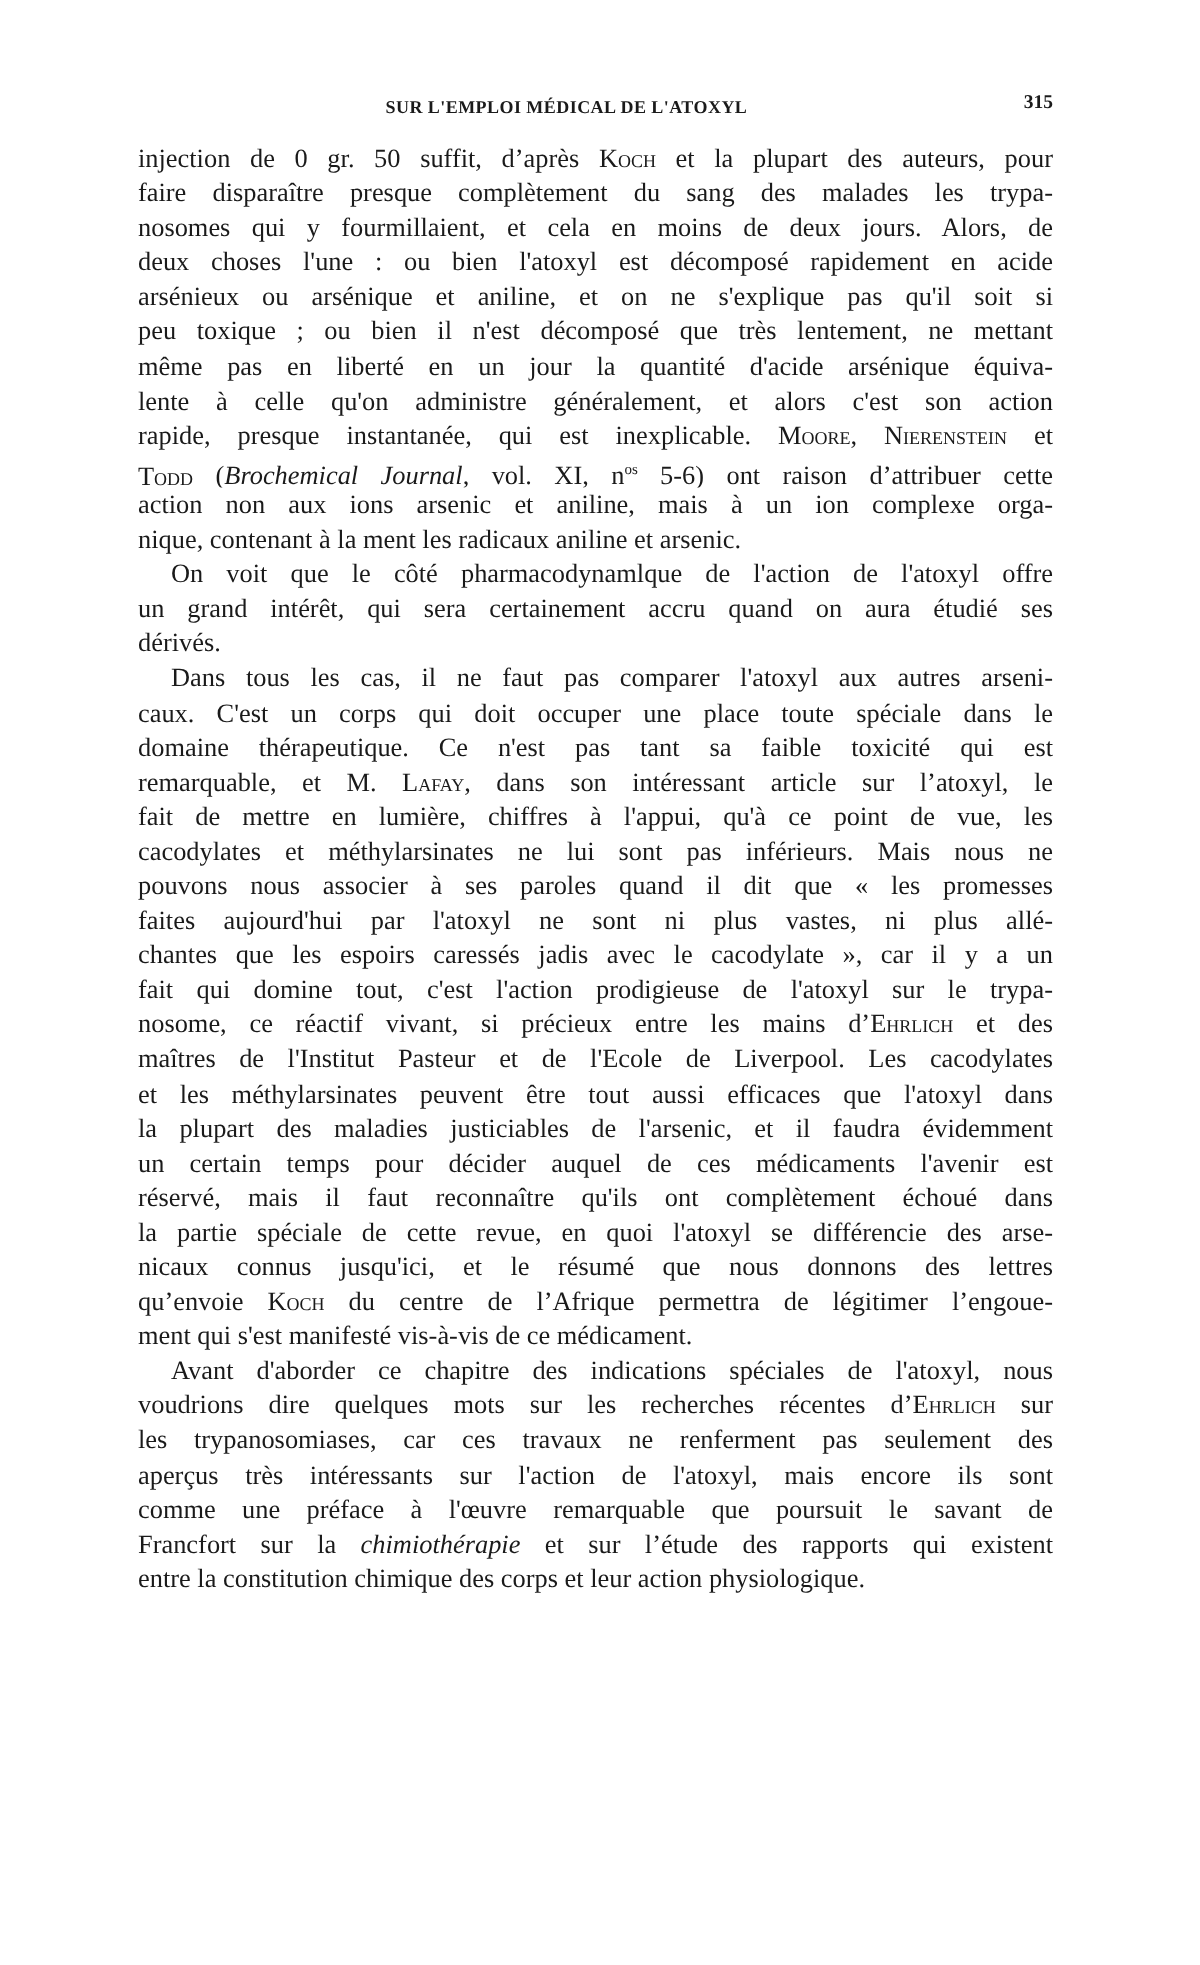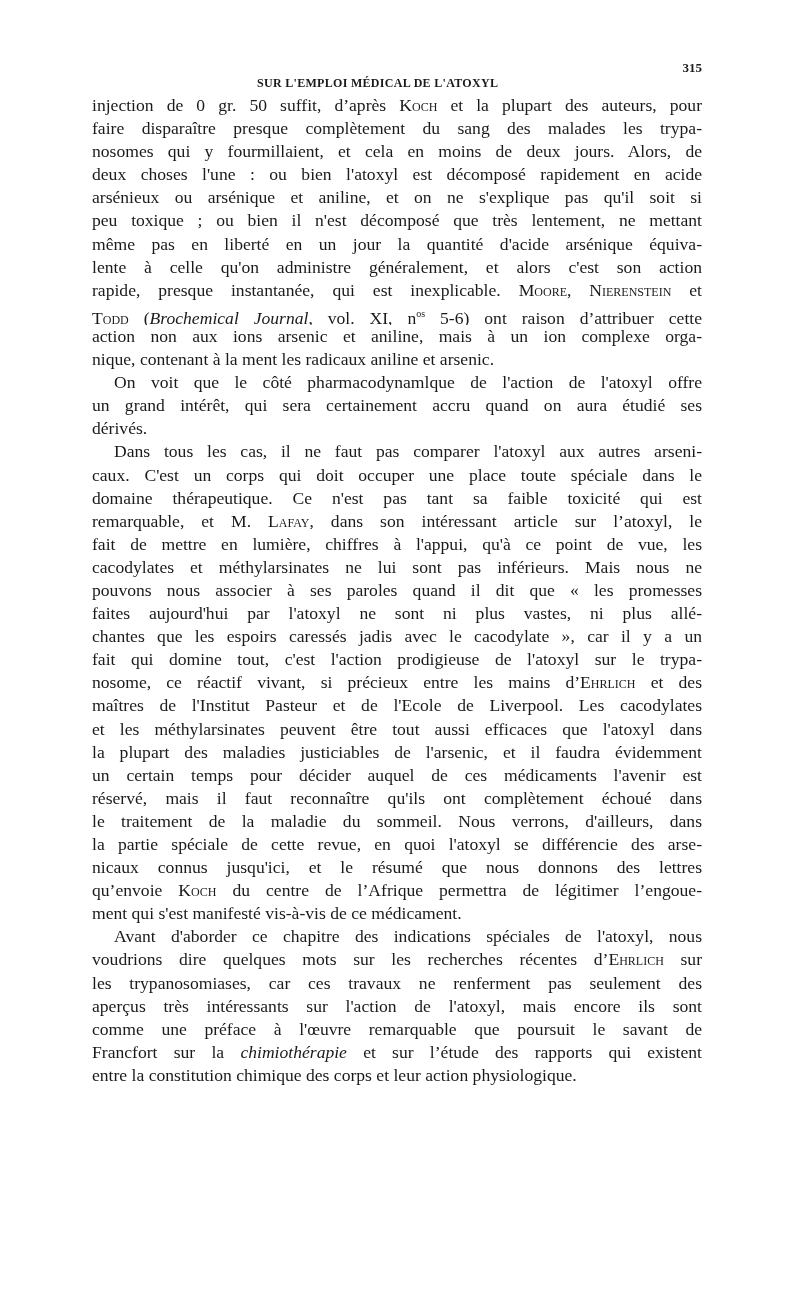--- a/index.html
+++ b/index.html
@@ -1,19 +1,19 @@
 <!DOCTYPE html>
 <html><head>
 <meta charset="utf-8">
 <style>
   html, body { margin:0; padding:0; background:#ffffff; }
   body { width:800px; height:1310px; position:relative; overflow:hidden;
          font-family:"DejaVu Serif","Liberation Serif",serif; color:#1a1a1a; }
   .header { position:absolute; top:60px; left:92px; width:610px; height:20px; }
-  .running-title { position:absolute; left:165px; top:16px; font-size:12px; letter-spacing:0.3px;
+  .running-title { position:absolute; left:165px; top:4px; font-size:12px; letter-spacing:0.3px;
          font-family:"Liberation Serif",serif; font-weight:bold; }
   .page-number { position:absolute; right:0; top:0; font-size:13px; font-family:"Liberation Serif",serif; font-weight:bold;text-align:center; }
   .body-text { position:absolute; top:94px; left:92px; width:610px;
          font-family:"Liberation Serif",serif; font-size:17.6px; line-height:23.1px; }
   .line { display:block; white-space:nowrap; text-align:justify; text-align-last:justify; height:23.1px; overflow:hidden; }
   .line.last { text-align-last:left; }
   .line.indent { padding-left:22px; }
   .sc { font-variant:small-caps;margin-top:17px; }
   em { font-style:italic; }
 </style>
@@ -58,21 +58,20 @@
     <span class="line">pouvons nous associer à ses paroles quand il dit que « les promesses</span>
     <span class="line">faites aujourd'hui par l'atoxyl ne sont ni plus vastes, ni plus allé-</span>
     <span class="line">chantes que les espoirs caressés jadis avec le cacodylate », car il y a un</span>
     <span class="line">fait qui domine tout, c'est l'action prodigieuse de l'atoxyl sur le trypa-</span>
     <span class="line">nosome, ce réactif vivant, si précieux entre les mains d’<span class="sc">Ehrlich</span> et des</span>
     <span class="line">maîtres de l'Institut Pasteur et de l'Ecole de Liverpool. Les cacodylates</span>
     <span class="line">et les méthylarsinates peuvent être tout aussi efficaces que l'atoxyl dans</span>
     <span class="line">la plupart des maladies justiciables de l'arsenic, et il faudra évidemment</span>
     <span class="line">un certain temps pour décider auquel de ces médicaments l'avenir est</span>
     <span class="line">réservé, mais il faut reconnaître qu'ils ont complètement échoué dans</span>
-    <span class="line">le traitement de la maladie du sommeil. Nous verrons, d'ailleurs, dans</span>
     <span class="line">la partie spéciale de cette revue, en quoi l'atoxyl se différencie des arse-</span>
     <span class="line">nicaux connus jusqu'ici, et le résumé que nous donnons des lettres</span>
     <span class="line">qu’envoie <span class="sc">Koch</span> du centre de l’Afrique permettra de légitimer l’engoue-</span>
     <span class="line last">ment qui s'est manifesté vis-à-vis de ce médicament.</span>
   </div>
 
   <div>
     <span class="line indent">Avant d'aborder ce chapitre des indications spéciales de l'atoxyl, nous</span>
     <span class="line">voudrions dire quelques mots sur les recherches récentes d’<span class="sc">Ehrlich</span> sur</span>
     <span class="line">les trypanosomiases, car ces travaux ne renferment pas seulement des</span>

